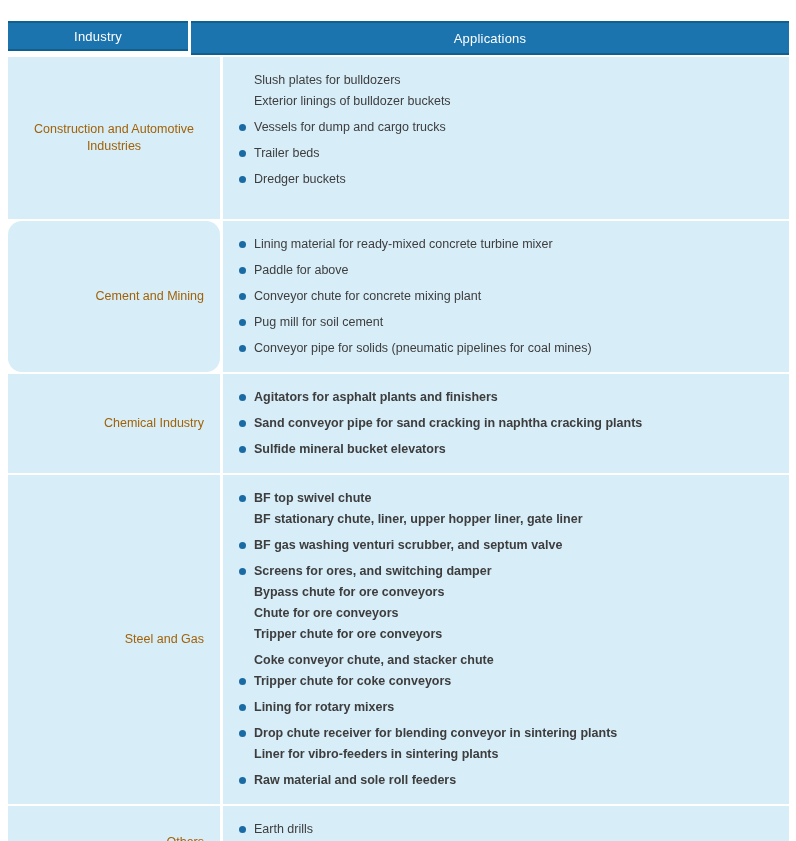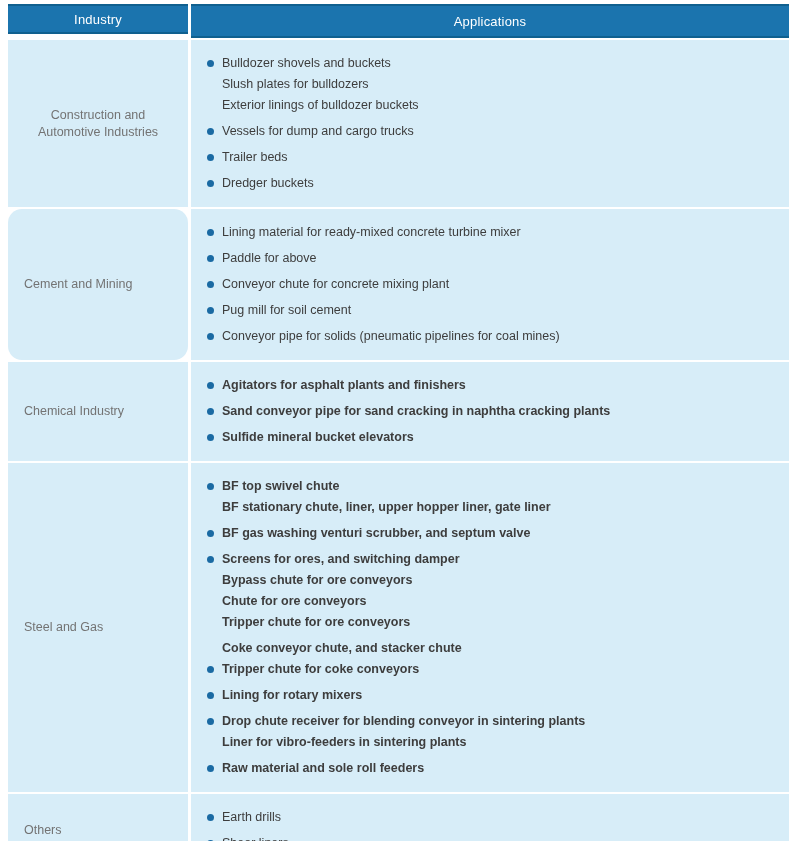--- a/index.html
+++ b/index.html
@@ -30,40 +30,41 @@
     background: #1b74ae;
     border-top: 2px solid #10608f;
     border-bottom: 2px solid #10608f;
     color: #ffffff;
     height: 30px;
     display: flex;
     align-items: center;
     justify-content: center;
     font-size: 13px;
     letter-spacing: 0.2px;
+    margin-top: 17px;
   }
   .col-industry { width: 180px; flex: none; box-sizing: border-box; }
   .col-apps { flex: 1; }
   .body-row {
     display: flex;
     gap: 3px;
     margin-bottom: 2px;
   }
   .cell { background: #d7edf8; }
   .industry-cell {
-    width: 180px;
+    width: 212px;
     flex: none;
     box-sizing: border-box;
     display: flex;
     align-items: center;
-    justify-content: flex-start;
+    justify-content: flex-end;
     text-align: center;
     padding: 0 16px;
     font-size: 12.5px;
-    color: #737373;
+    color: #a16207;
     line-height: 17px;
   }
   .apps-cell {
     flex: 1;
     box-sizing: border-box;
     padding: 13px 10px 8px 16px;
   }
   .app-group { margin-bottom: 5px; }
   .app-line {
     display: flex;
@@ -95,24 +96,20 @@
         <span>Applications</span>
       </div>
     </div>
     <div id="table-body">
         <div class="body-row">
           <div class="cell industry-cell" style="min-height: 162px;">
             <span>Construction and Automotive Industries</span>
           </div>
           <div class="cell apps-cell" style="min-height: 162px; box-sizing: border-box;">
             <div class="app-group">
-              <div class="app-line">
-                <span class="bullet"></span>
-                <span>Bulldozer shovels and buckets</span>
-              </div>
               <div class="app-line sub">
                 <span>Slush plates for bulldozers</span>
               </div>
               <div class="app-line sub">
                 <span>Exterior linings of bulldozer buckets</span>
               </div>
             </div>
             <div class="app-group">
               <div class="app-line">
                 <span class="bullet"></span>

